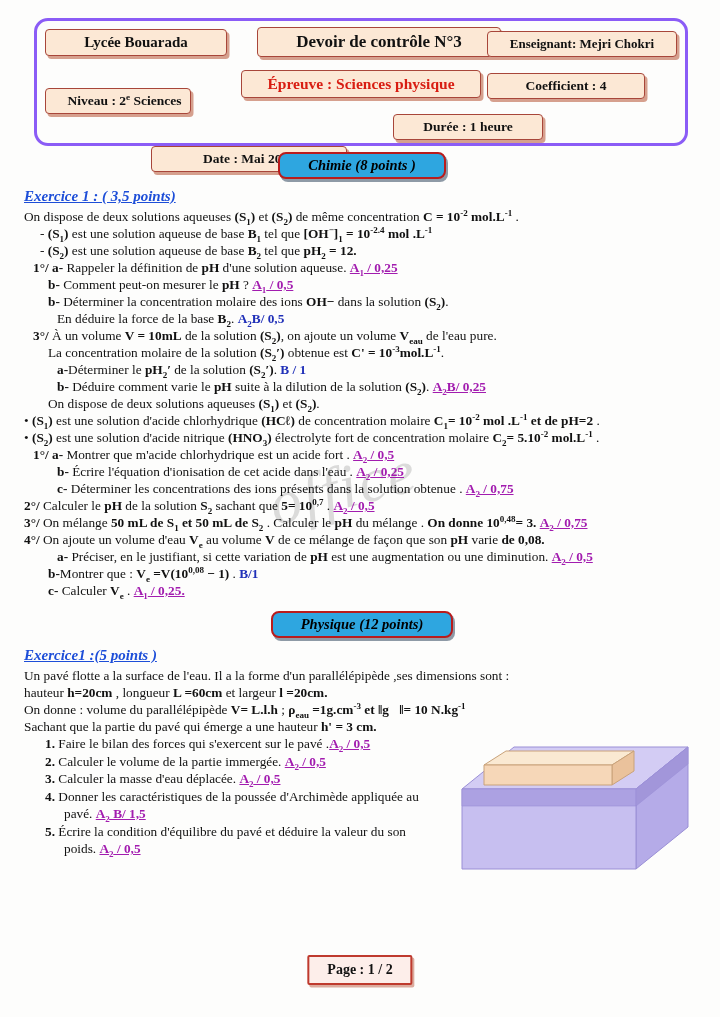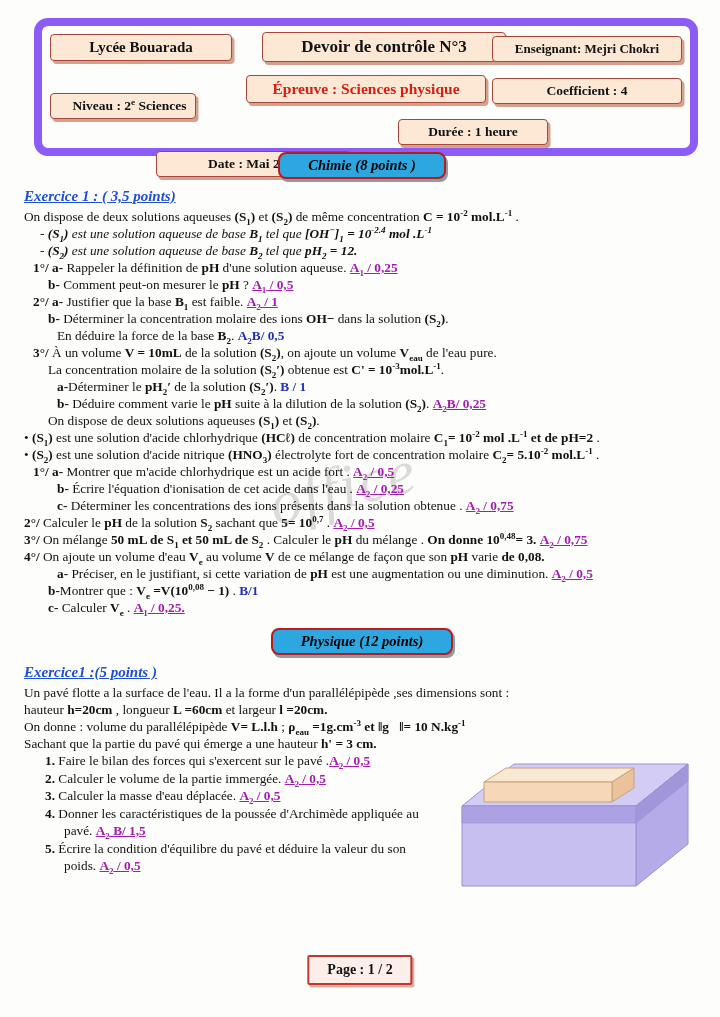--- a/index.html
+++ b/index.html
@@ -8,50 +8,50 @@
     background:#fdfdfc; overflow:hidden; color:#111;
     font-family:"Liberation Serif","DejaVu Serif",serif;
   }
   sub,sup { font-size:0.68em; line-height:0; }
   .red { color:#a21caf;text-decoration:underline; }
   .blu { color:#2030b8; }
 
   
   .header-frame {
     position:absolute; left:34px; top:18px; width:648px; height:122px;
-    border:8px solid #8b5cf6; border-radius:14px; background:#fdfdfc;
+    border:3px solid #8b5cf6; border-radius:14px; background:#fdfdfc;
   }
   .hbox {
     position:absolute; box-sizing:border-box; text-align:center;
     background:#fce8d5; border:1px solid #a8463a; border-radius:4px;
     box-shadow:2.5px 3px 0 0 #d6a08e; padding:4px 6px; font-weight:bold;
   }
   .hb-school   { left:8px;   top:8px;  width:182px; font-size:15px; }
   .hb-title    { left:220px; top:6px;  width:244px; font-size:17px; }
   .hb-teacher  { left:450px; top:10px; width:190px; font-size:13px; }
   .hb-level    { left:8px;   top:67px; width:146px; font-size:13.5px;padding-left:19px; }
   .hb-subject  { left:204px; top:49px; width:240px; font-size:15.5px; color:#d81d12; }
-  .hb-coeff    { left:450px; top:52px; width:190px; font-size:13.5px; }
+  .hb-coeff    { left:450px; top:52px; width:158px; font-size:13.5px; }
   .hb-date     { left:114px; top:93px; width:196px; font-size:13.5px;margin-top:32px; }
   .hb-duration { left:356px; top:93px; width:150px; font-size:13.5px; }
 
   
   .content { position:absolute; left:0; top:140px; width:720px; padding:0 20px 0 24px; box-sizing:border-box; z-index:1; }
   .badge {
     display:block; margin:12px auto 2px; width:fit-content; padding:3px 28px;
     background:#2ea6e0; border:2px solid #b91c1c; border-radius:8px;
     box-shadow:2px 3px 0 #8e9aa6; font-weight:bold; font-style:italic; font-size:14.5px; color:#000;
   }
   .ex-title {
     color:#1d4ed8; font-weight:bold; font-style:italic; font-size:15px;
     text-decoration:underline; margin:9px 0 3px;
   }
   .line { font-size:13.3px; line-height:17px; }
   .q  { padding-left:9px; }
-  .i1 { padding-left:16px;font-style:italic; }
+  .i1 { padding-left:16px; }
   .i2 { padding-left:24px; }
   .i3 { padding-left:33px; }
 
   
   .phys-wrap { position:relative; min-height:232px; }
   .pitems { width:416px; }
   .pitem { padding-left:40px; text-indent:-19px; font-size:13.3px; line-height:17.5px; }
   .phys-fig { position:absolute; right:0; top:62px; width:248px; height:166px; }
 
   
@@ -91,21 +91,20 @@
 
     <div class="badge">Chimie (8 points )</div>
 
     <div class="ex-title">Exercice 1 : ( 3,5 points)</div>
     <div>
         <div class="line ">On dispose de deux solutions aqueuses <b>(S<sub>1</sub>)</b> et <b>(S<sub>2</sub>)</b> de même concentration <b>C = 10<sup>-2</sup> mol.L<sup>-1</sup></b>  .</div>
         <div class="line i1">- <b>(S<sub>1</sub>)</b> est une solution aqueuse de base <b>B<sub>1</sub></b> tel que <b>[OH<sup>−</sup>]<sub>1</sub> = 10<sup>-2.4</sup> mol .L<sup>-1</sup></b></div>
         <div class="line i1">- <b>(S<sub>2</sub>)</b> est une solution aqueuse de base <b>B<sub>2</sub></b> tel que <b>pH<sub>2</sub> = 12.</b></div>
         <div class="line q"><b>1°/ a-</b> Rappeler la définition de <b>pH</b> d'une solution aqueuse. <span class="red"><b>A<sub>1</sub> / 0,25</b></span></div>
         <div class="line i2"><b>b-</b> Comment peut-on mesurer le <b>pH</b> ? <span class="red"><b>A<sub>1</sub> / 0,5</b></span></div>
-        <div class="line q"><b>2°/  a-</b> Justifier que la base <b>B<sub>1</sub></b> est faible. <span class="red"><b>A<sub>2</sub> / 1</b></span></div>
         <div class="line i2"><b>b-</b> Déterminer la concentration molaire des ions <b>OH−</b> dans la solution <b>(S<sub>2</sub>)</b>.</div>
         <div class="line i3">En déduire la force de la base <b>B<sub>2</sub></b>.   <span class="blu"><b>A<sub>2</sub>B/ 0,5</b></span></div>
         <div class="line q"><b>3°/</b>  À un volume <b>V = 10mL</b> de la solution <b>(S<sub>2</sub>)</b>, on ajoute un volume <b>V<sub>eau</sub></b> de l'eau pure.</div>
         <div class="line i2">La concentration molaire de la solution <b>(S<sub>2</sub>′)</b> obtenue est <b>C' = 10<sup>-3</sup>mol.L<sup>-1</sup></b>.</div>
         <div class="line i3"><b>a-</b>Déterminer le <b>pH<sub>2</sub>′</b> de la solution <b>(S<sub>2</sub>′)</b>.  <span class="blu"><b>B / 1</b></span></div>
         <div class="line i3"><b>b-</b> Déduire comment varie le <b>pH</b> suite à la dilution de la solution <b>(S<sub>2</sub>)</b>. <span class="red"><b>A<sub>2</sub>B/ 0,25</b></span></div>
       </div>
 
     <div>
         <div class="line i2">On dispose de deux solutions aqueuses <b>(S<sub>1</sub>)</b> et <b>(S<sub>2</sub>)</b>.</div>

